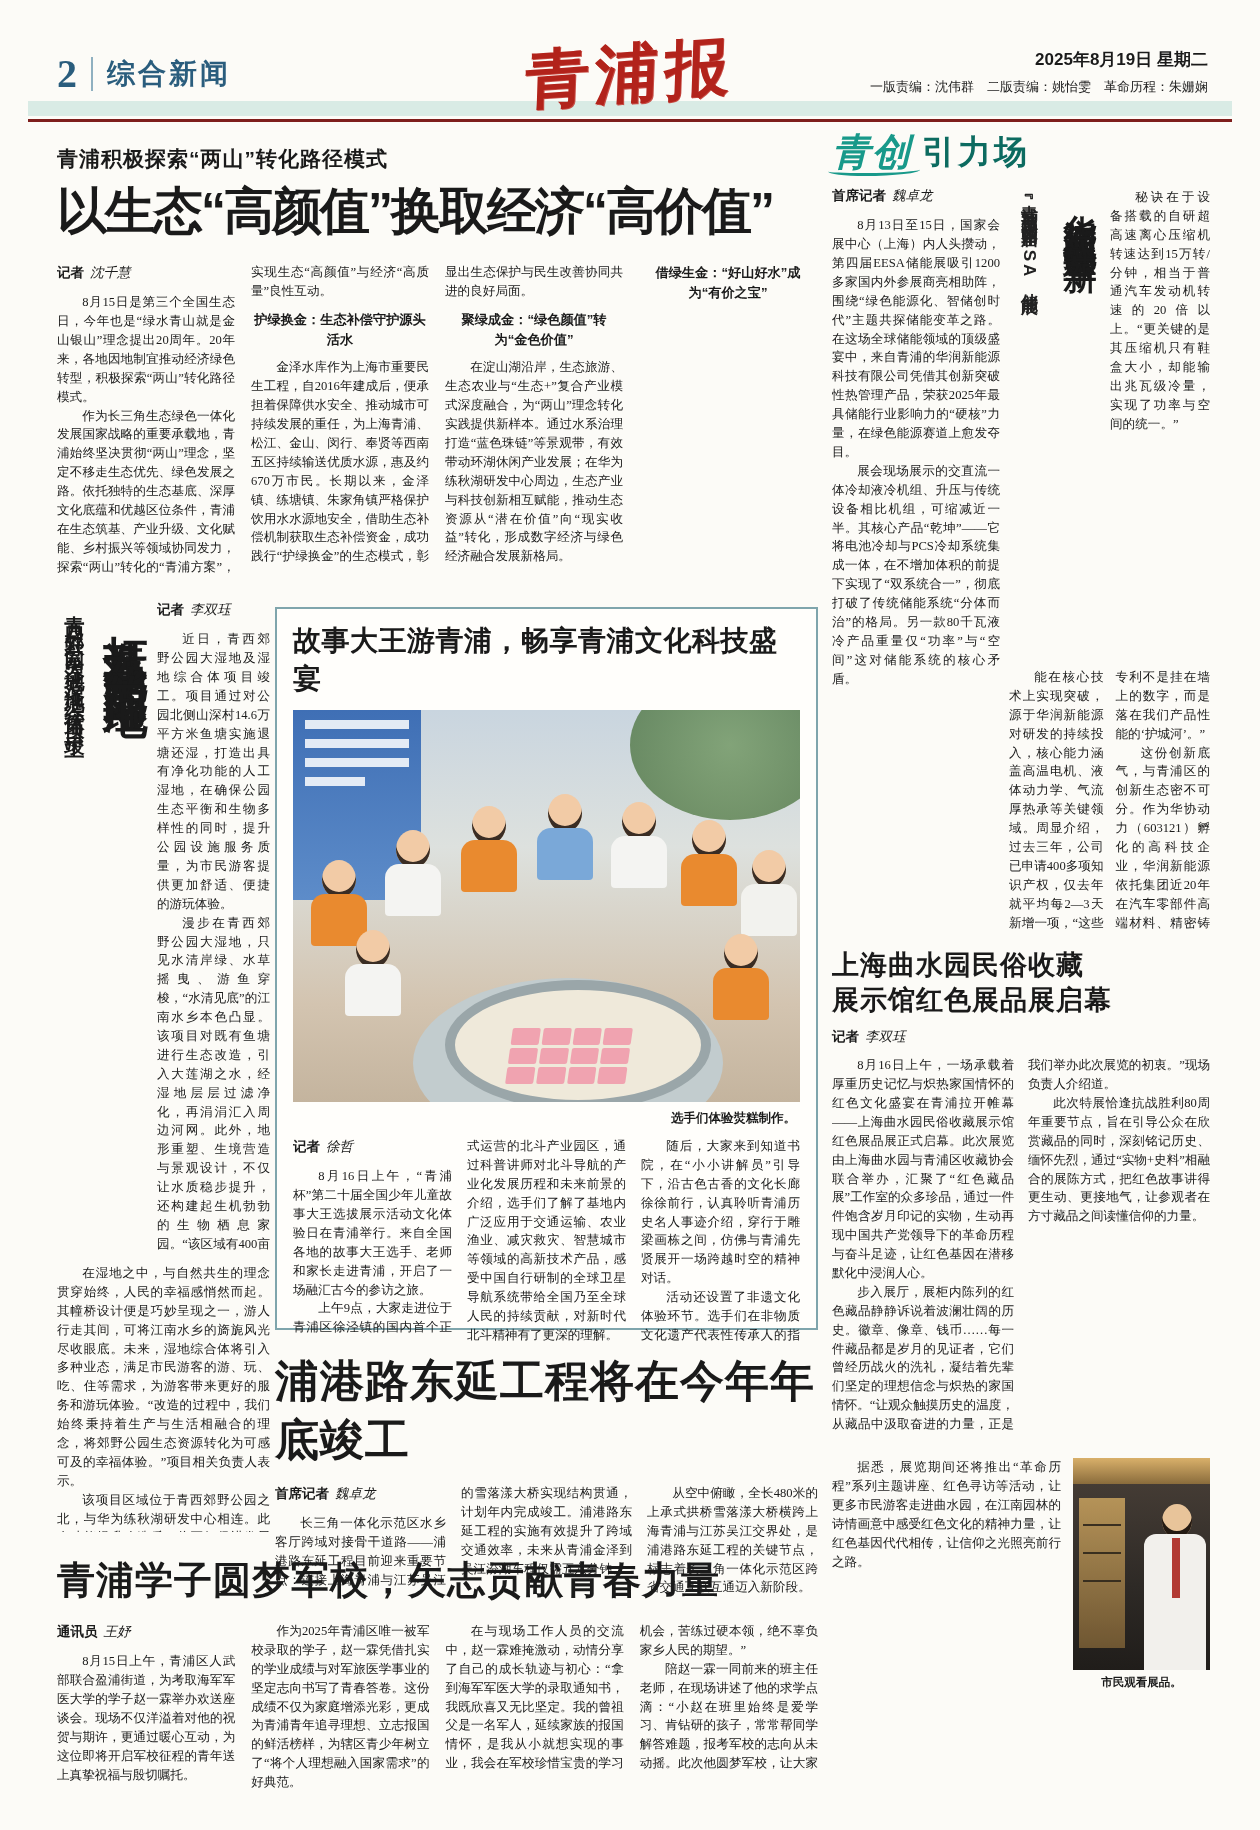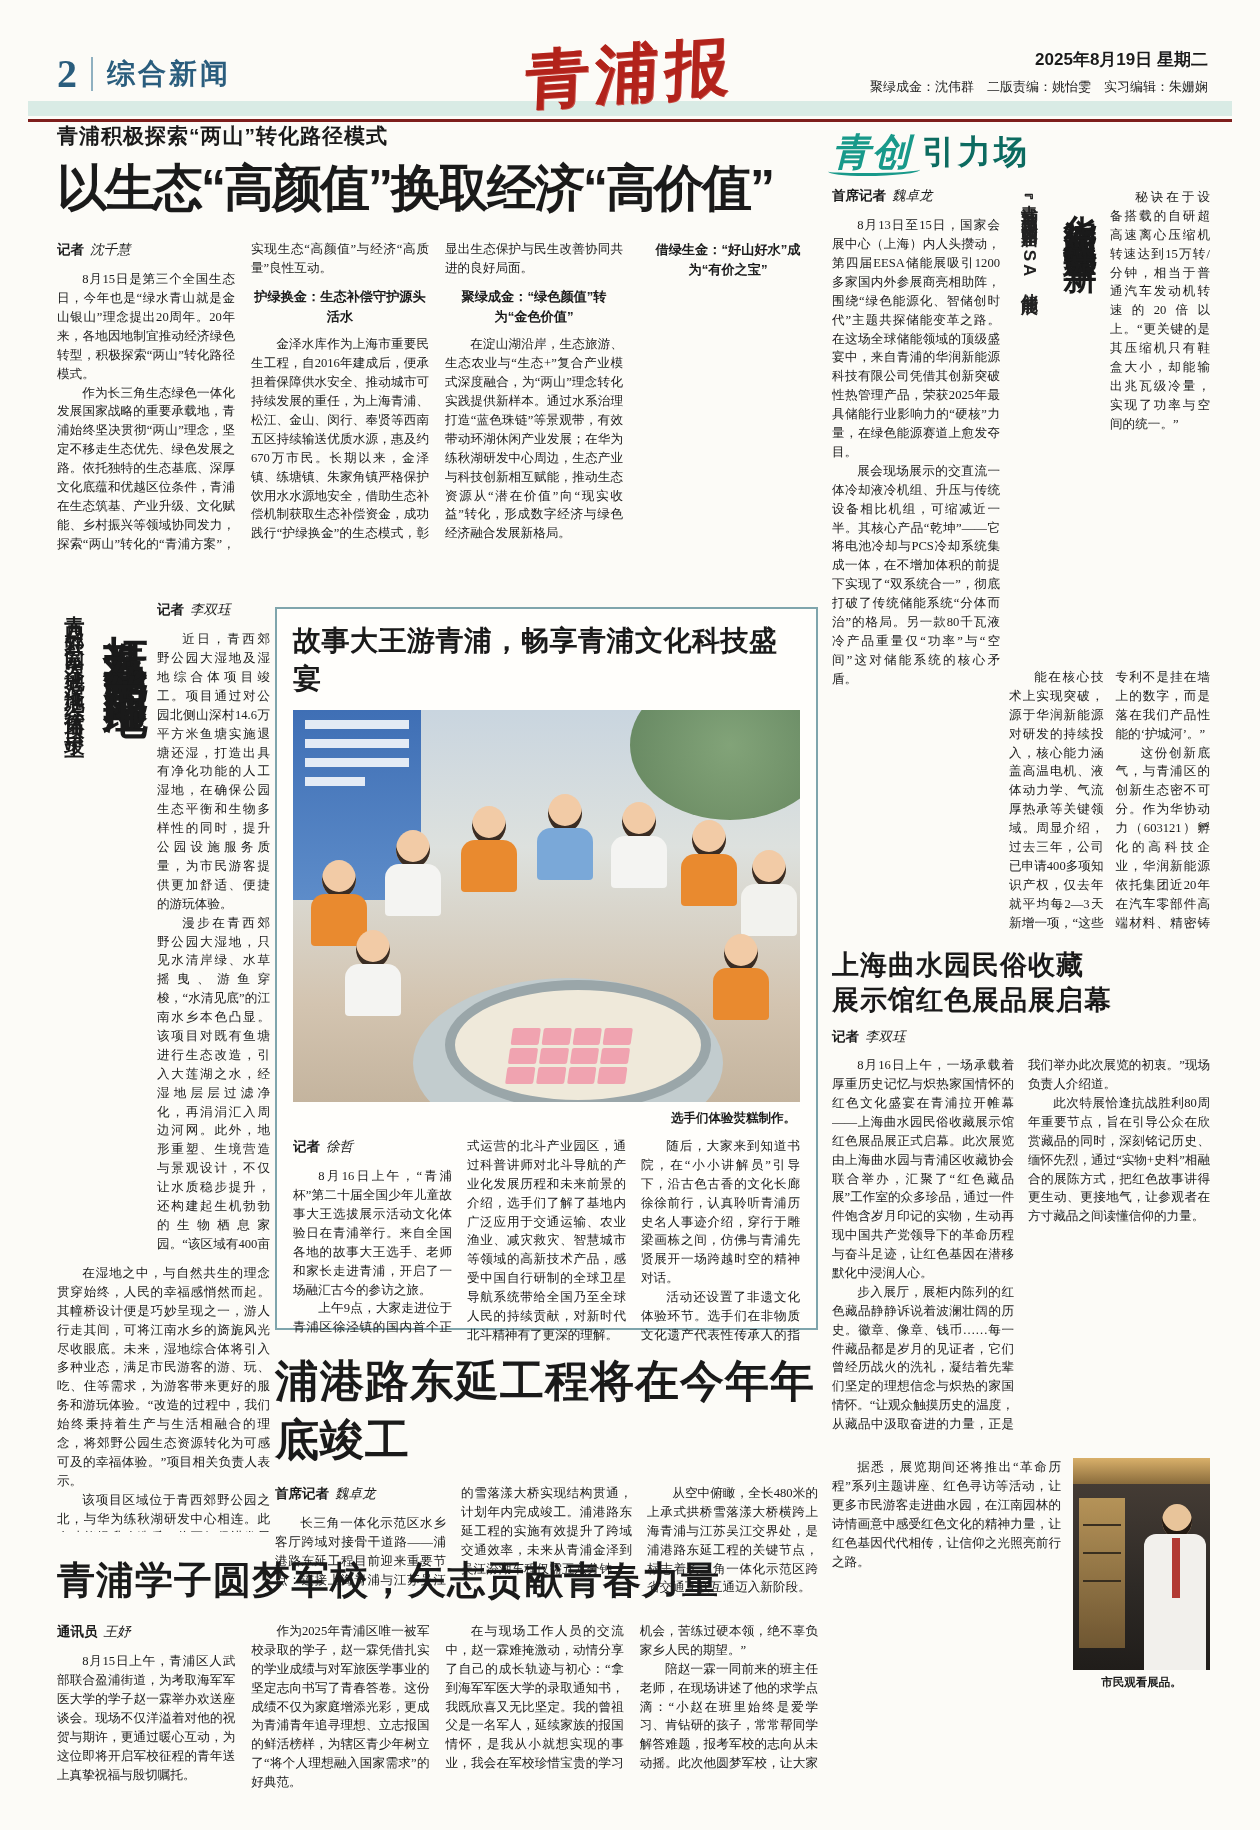--- a/index.html
+++ b/index.html
@@ -21,21 +21,21 @@
 
   
   .byline{font-family:"Liberation Sans",sans-serif;font-size:13.5px;font-weight:700;margin:0 0 10px;}
   .byline .bn{font-family:"Liberation Serif",serif;font-weight:400;font-style:italic;margin-left:6px;}
   .bodytext{font-size:12.6px;line-height:1.5;text-align:justify;}
   .bodytext p{margin:0;}
   .bodytext p.p{text-indent:2em;}
   .bodytext p.h{text-indent:0;text-align:center;font-weight:700;font-family:"Liberation Sans",sans-serif;font-size:13.2px;margin:9px 0;}
 
   
-  .lead{position:absolute;left:57px;top:122px;width:760px;}
+  .lead{position:absolute;left:57px;top:145px;width:760px;}
   .lead-kicker{font-size:21px;font-weight:700;font-family:"Liberation Sans",sans-serif;letter-spacing:1px;}
   .lead-headline{margin-top:10px;font-size:50px;line-height:1.12;font-weight:900;letter-spacing:-2px;white-space:nowrap;font-family:"Liberation Sans",sans-serif;}
   .lead-body{margin-top:24px;column-count:4;column-gap:16px;column-fill:auto;height:318px;overflow:hidden;}
 
   
   .wetland{position:absolute;left:57px;top:600px;width:213px;}
   .wet-top{display:flex;height:652px;overflow:hidden;}
   .wet-vkicker{writing-mode:vertical-rl;font-size:20px;font-weight:700;letter-spacing:7px;width:32px;font-family:"Liberation Sans",sans-serif;flex:none;}
   .wet-vhead{writing-mode:vertical-rl;font-size:44px;font-weight:900;letter-spacing:5px;line-height:1.05;width:58px;margin:0 8px 0 2px;font-family:"Liberation Sans",sans-serif;flex:none;}
   .wet-col{flex:1;overflow:hidden;}
@@ -105,21 +105,21 @@
   <div class="hdr-left">
     <span class="hdr-pageno">2</span>
     <span class="hdr-sep"></span>
     <span class="hdr-section">综合新闻</span>
   </div>
   <div class="masthead">
     <span>青浦报</span>
   </div>
   <div class="hdr-right">
     <div class="hdr-date">2025年8月19日 星期二</div>
-    <div class="hdr-editors">聚绿成金：沈伟群　二版责编：姚怡雯　实习编辑：朱姗娴</div>
+    <div class="hdr-editors">一版责编：沈伟群　二版责编：姚怡雯　革命历程：朱姗娴</div>
   </div>
   <div class="band"></div>
   <div class="rule"></div>
 
   <div class="lead">
     <div class="lead-kicker">青浦积极探索“两山”转化路径模式</div>
     <div class="lead-headline">以生态“高颜值”换取经济“高价值”</div>
     <div class="lead-body bodytext">
       <div class="byline"><span>记者</span><span class="bn">沈千慧</span></div>
 

